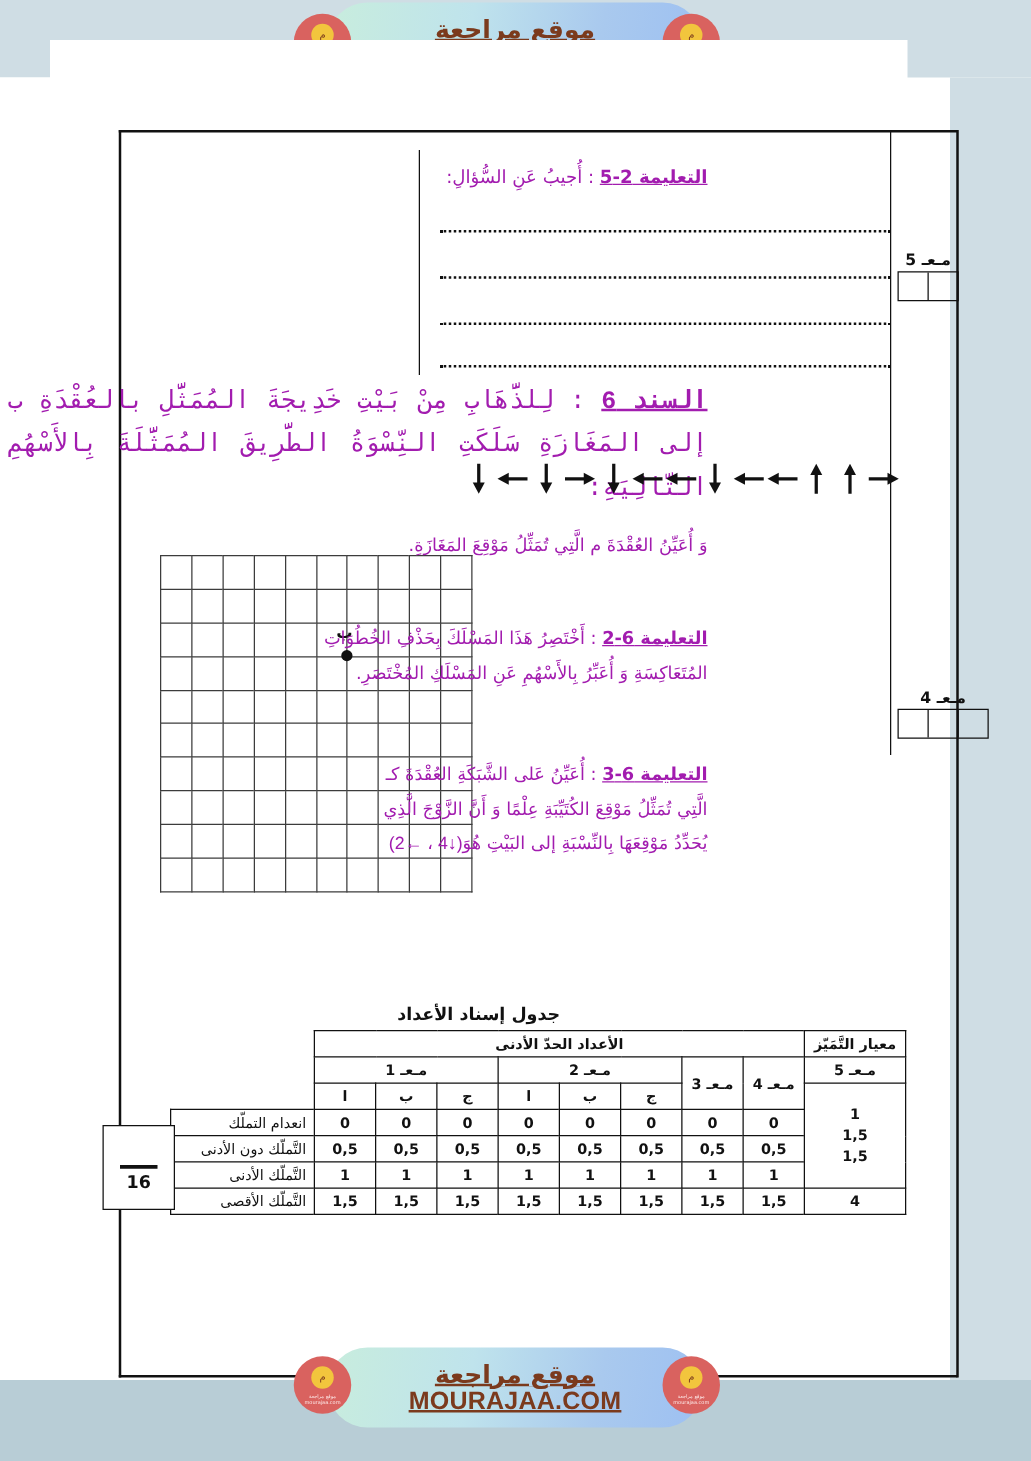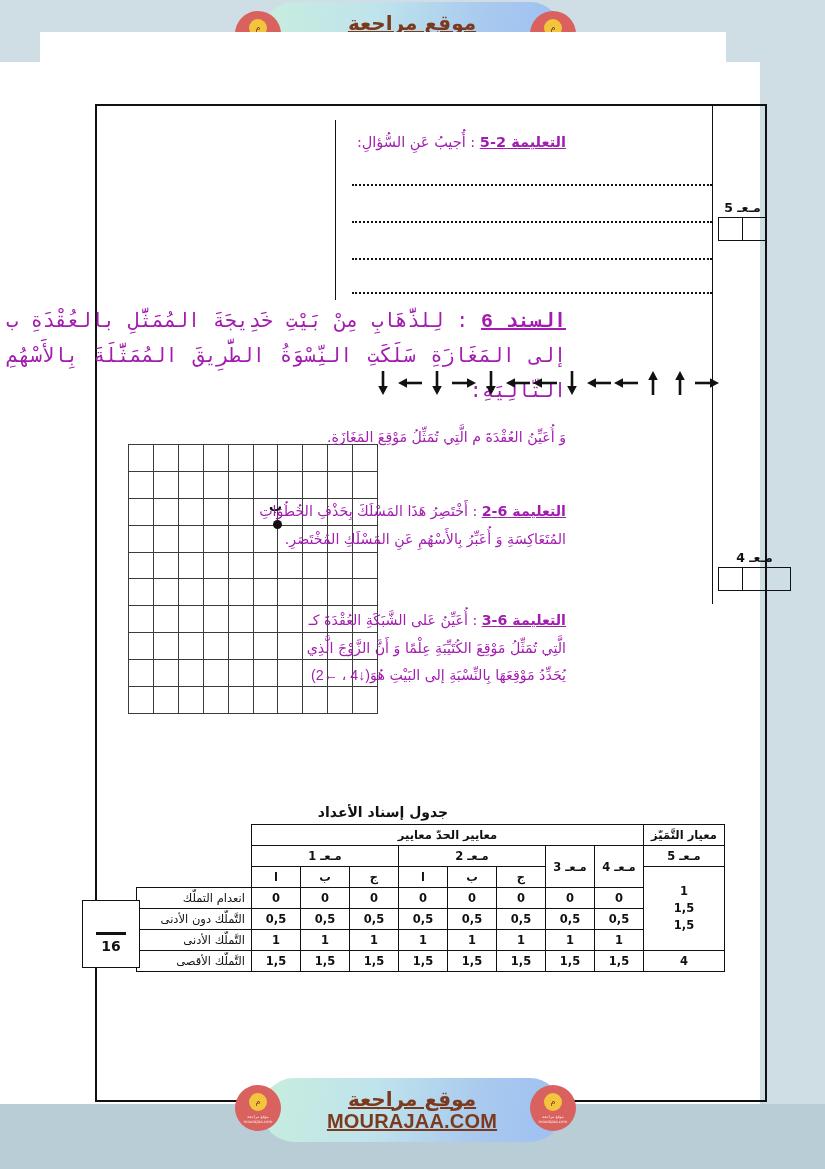--- a/index.html
+++ b/index.html
@@ -531,21 +531,21 @@
       <span>يُحَدِّدُ مَوْقِعَهَا بِالنِّسْبَةِ إلى البَيْتِ هُوَ</span><span class="inline-pair">(2← ، 4↓)</span>
     </div>
   </div>
 
   <div class="tbl-title ar">جدول إسناد الأعداد</div>
 
   <table class="grade-tbl" id="grade-table">
       <tbody>
         <tr>
           <td class="m5" rowspan="1">معيار التَّمَيّز</td>
-          <td colspan="8">معايير الحدّ معايير</td>
+          <td colspan="8">الأعداد الحدّ الأدنى</td>
           <td class="blankhead" rowspan="3"></td>
         </tr>
         <tr>
           <td class="m5">مـعـ 5</td>
           <td class="m34" rowspan="2">مـعـ 4</td>
           <td class="m34" rowspan="2">مـعـ 3</td>
           <td colspan="3">مـعـ 2</td>
           <td colspan="3">مـعـ 1</td>
         </tr>
         <tr>

